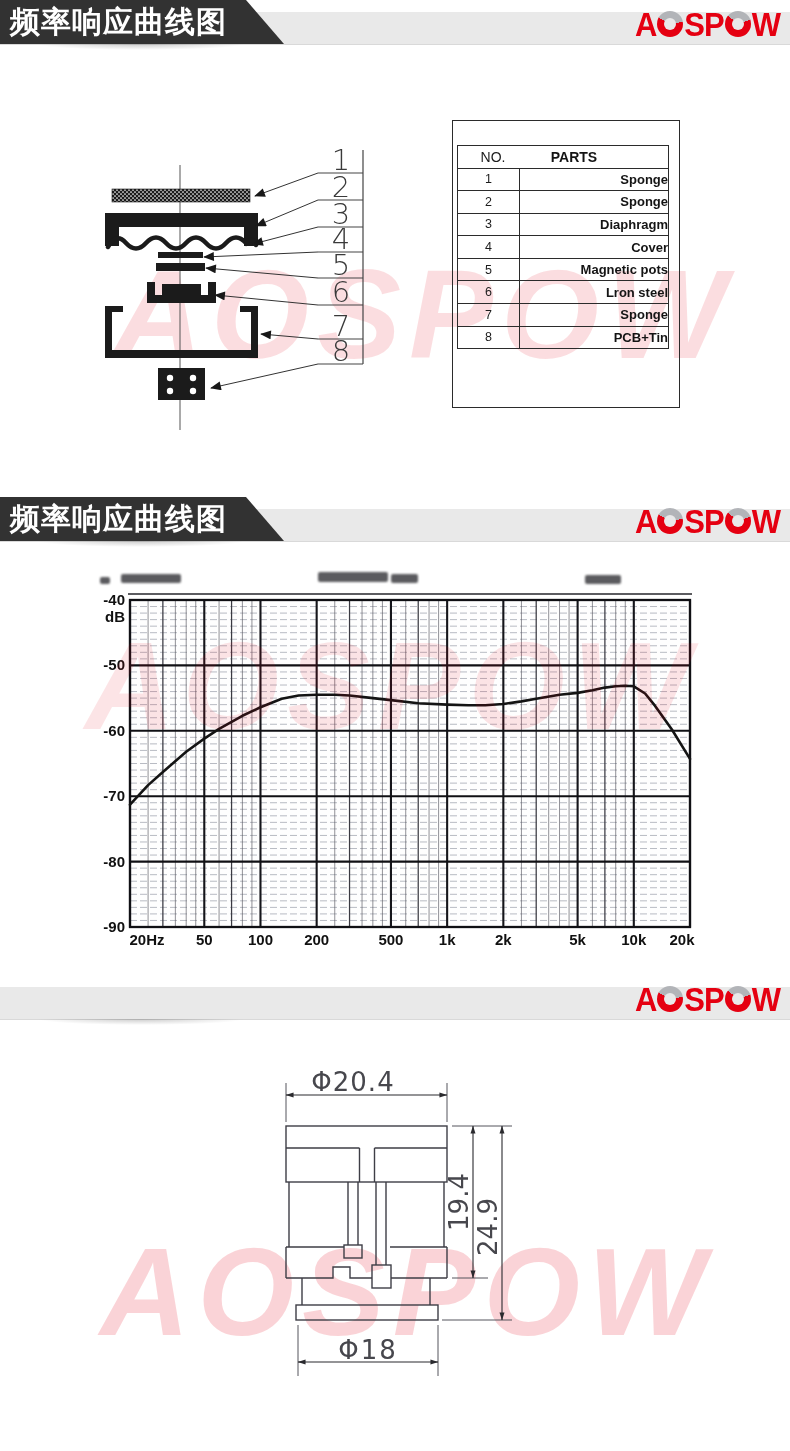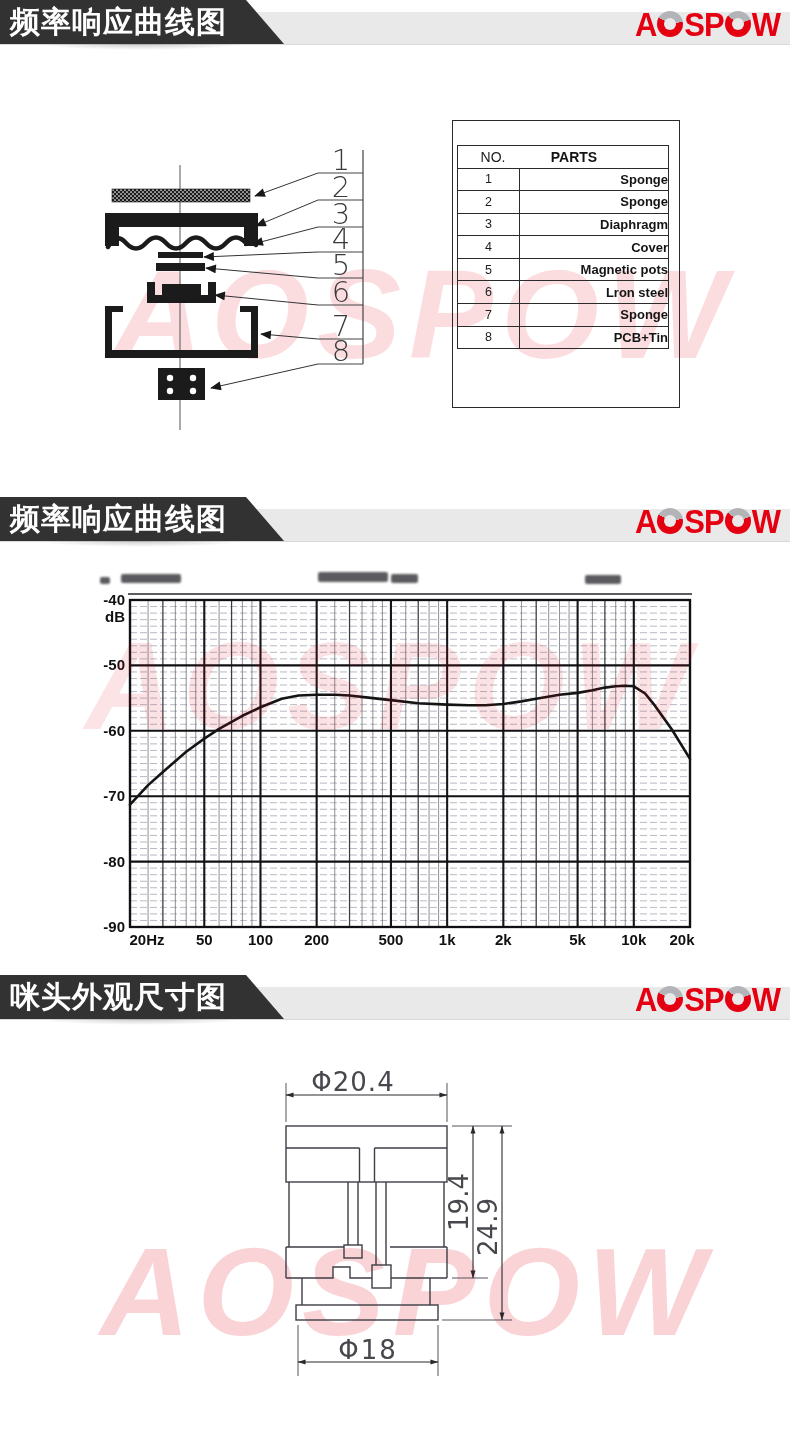--- a/index.html
+++ b/index.html
@@ -311,23 +311,20 @@
       </svg></div>
   <div class="watermark wm2">AOSPOW</div>
   <div class="artifact" style="left:100px;top:577px;width:10px;height:7px"></div>
   <div class="artifact" style="left:121px;top:574px;width:60px;height:9px"></div>
   <div class="artifact" style="left:318px;top:572px;width:70px;height:10px"></div>
   <div class="artifact" style="left:391px;top:574px;width:27px;height:9px"></div>
   <div class="artifact" style="left:585px;top:575px;width:36px;height:9px"></div>
 
   <div class="sec-header" style="top:975px">
     <div class="sec-bar"></div>
-    <div class="ribbon">
-      <span>咪头外观尺寸图</span>
-    </div>
     <div class="ribbon-shadow"></div>
     <div class="logo">
       <span class="lg">A</span>
       <span class="lg-o o1"></span>
       <span class="lg">S</span>
       <span class="lg">P</span>
       <span class="lg-o o2"></span>
       <span class="lg">W</span>
     </div>
   </div>

